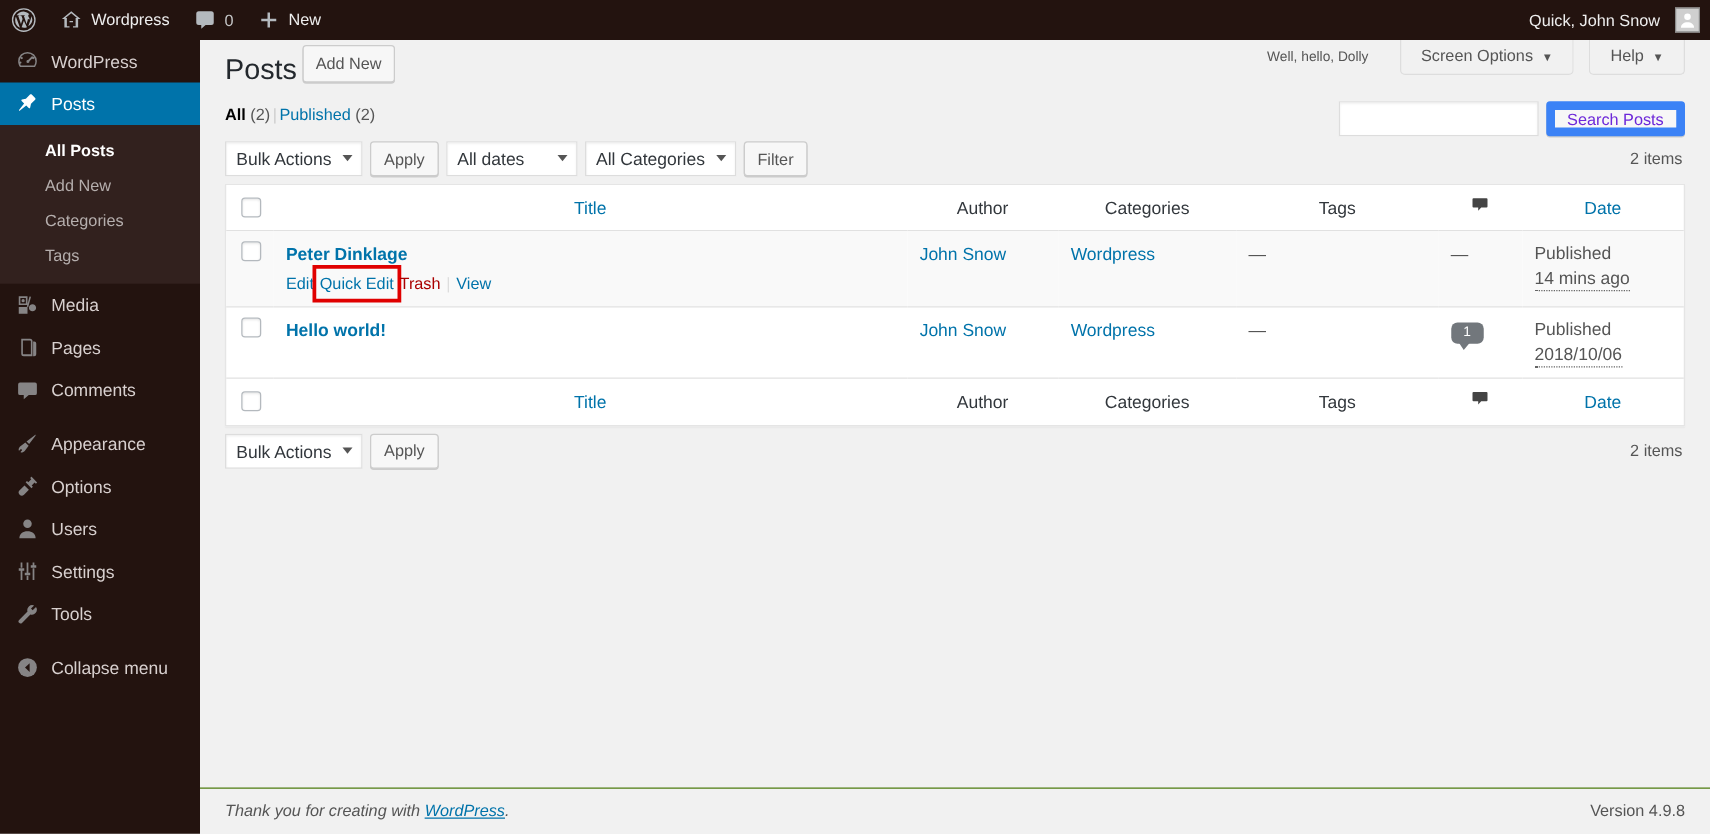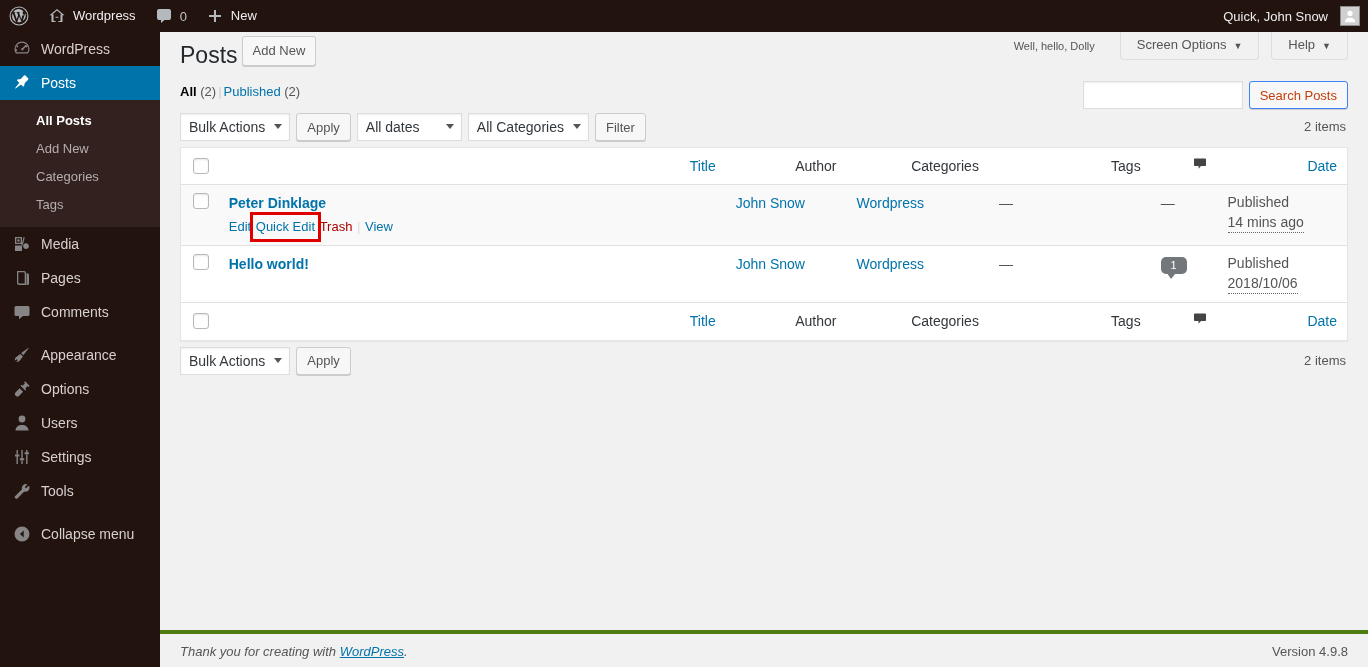--- a/index.html
+++ b/index.html
@@ -118,22 +118,22 @@
 
   
   .search-box { position: absolute; right: 20px; top: 49px; display: flex; }
   .search-box input[type=search] {
     width: 160px; height: 28px; border: 1px solid #ddd; background: #fff;
     padding: 0 8px; font-size: 14px; color: #32373c; border-radius: 0;
     box-shadow: 0 1px 2px rgba(0,0,0,.07) inset; font-family: "Liberation Sans", sans-serif;
   }
   .search-box .search-submit {
     margin-left: 6px; height: 28px; padding: 0 10px;
-    background: #f7f7f7; border: 1px solid #3b82f6; border-radius: 3px;
-    color: #c2410c; font-size: 13px; cursor: pointer; box-shadow: 0 1px 0 #ccc;
+    background: #f7f7f7; border: 7px solid #3b82f6; border-radius: 3px;
+    color: #6d28d9; font-size: 13px; cursor: pointer; box-shadow: 0 1px 0 #ccc;
     font-family: "Liberation Sans", sans-serif;
   }
 
   
   .tablenav { position: relative; height: 30px; margin: 11px 0 4px 0; }
   .tablenav.bottom { margin: 6px 0 0 0; }
   .actions { display: flex; align-items: center; gap: 6px; float: left; }
   .wp-select {
     height: 28px; min-width: 110px; background: #fff;
     border: 1px solid #ddd; border-radius: 0; color: #32373c;
@@ -160,21 +160,21 @@
 
   
   table.wp-list-table {
     width: 100%; border-collapse: separate; border-spacing: 0;
     background: #fff; border: 1px solid #e5e5e5;
     box-shadow: 0 1px 1px rgba(0,0,0,.04);
     font-size: 14px; clear: both;
   }
   table.wp-list-table thead th,
   table.wp-list-table tfoot th {
-    text-align: right; font-weight: 400; color: #32373c;
+    text-align: center; font-weight: 400; color: #32373c;
     padding: 8px 10px; font-size: 14px; line-height: 1.3;
     vertical-align: middle;
   }
   table.wp-list-table thead th { border-bottom: 1px solid #e1e1e1; }
   table.wp-list-table tfoot th { border-top: 1px solid #e1e1e1; }
   table.wp-list-table th.sortable a,
   table.wp-list-table th a { color: #0073aa; text-decoration: none; cursor: pointer; }
   table.wp-list-table td {
     padding: 8px 10px; vertical-align: top; color: #32373c;
     border-top: 1px solid #e1e1e1; font-size: 14px; line-height: 1.5;
@@ -227,21 +227,21 @@
   .comment-count::after {
     content:""; position: absolute; left: 6px; bottom: -5px;
     border-left: 4px solid transparent; border-right: 5px solid transparent;
     border-top: 6px solid #72777c;
   }
 
   
   #wpfooter {
     position: absolute; left: 160px; bottom: 0;
     width: 1208px; height: 37px;
-    border-top: 4px solid #4d7c0f;
+    border-top: 1px solid #4d7c0f;
     padding: 10px 20px 0 20px;
     color: #555; font-size: 13px; background: #f1f1f1;
   }
   #wpfooter .left { float: left; font-style: italic; }
   #wpfooter .right { float: right; }
   #wpfooter a { color: #0073aa; text-decoration: underline; font-style: italic; }
   .clear { clear: both; }
 </style>
 </head>
 <body>

